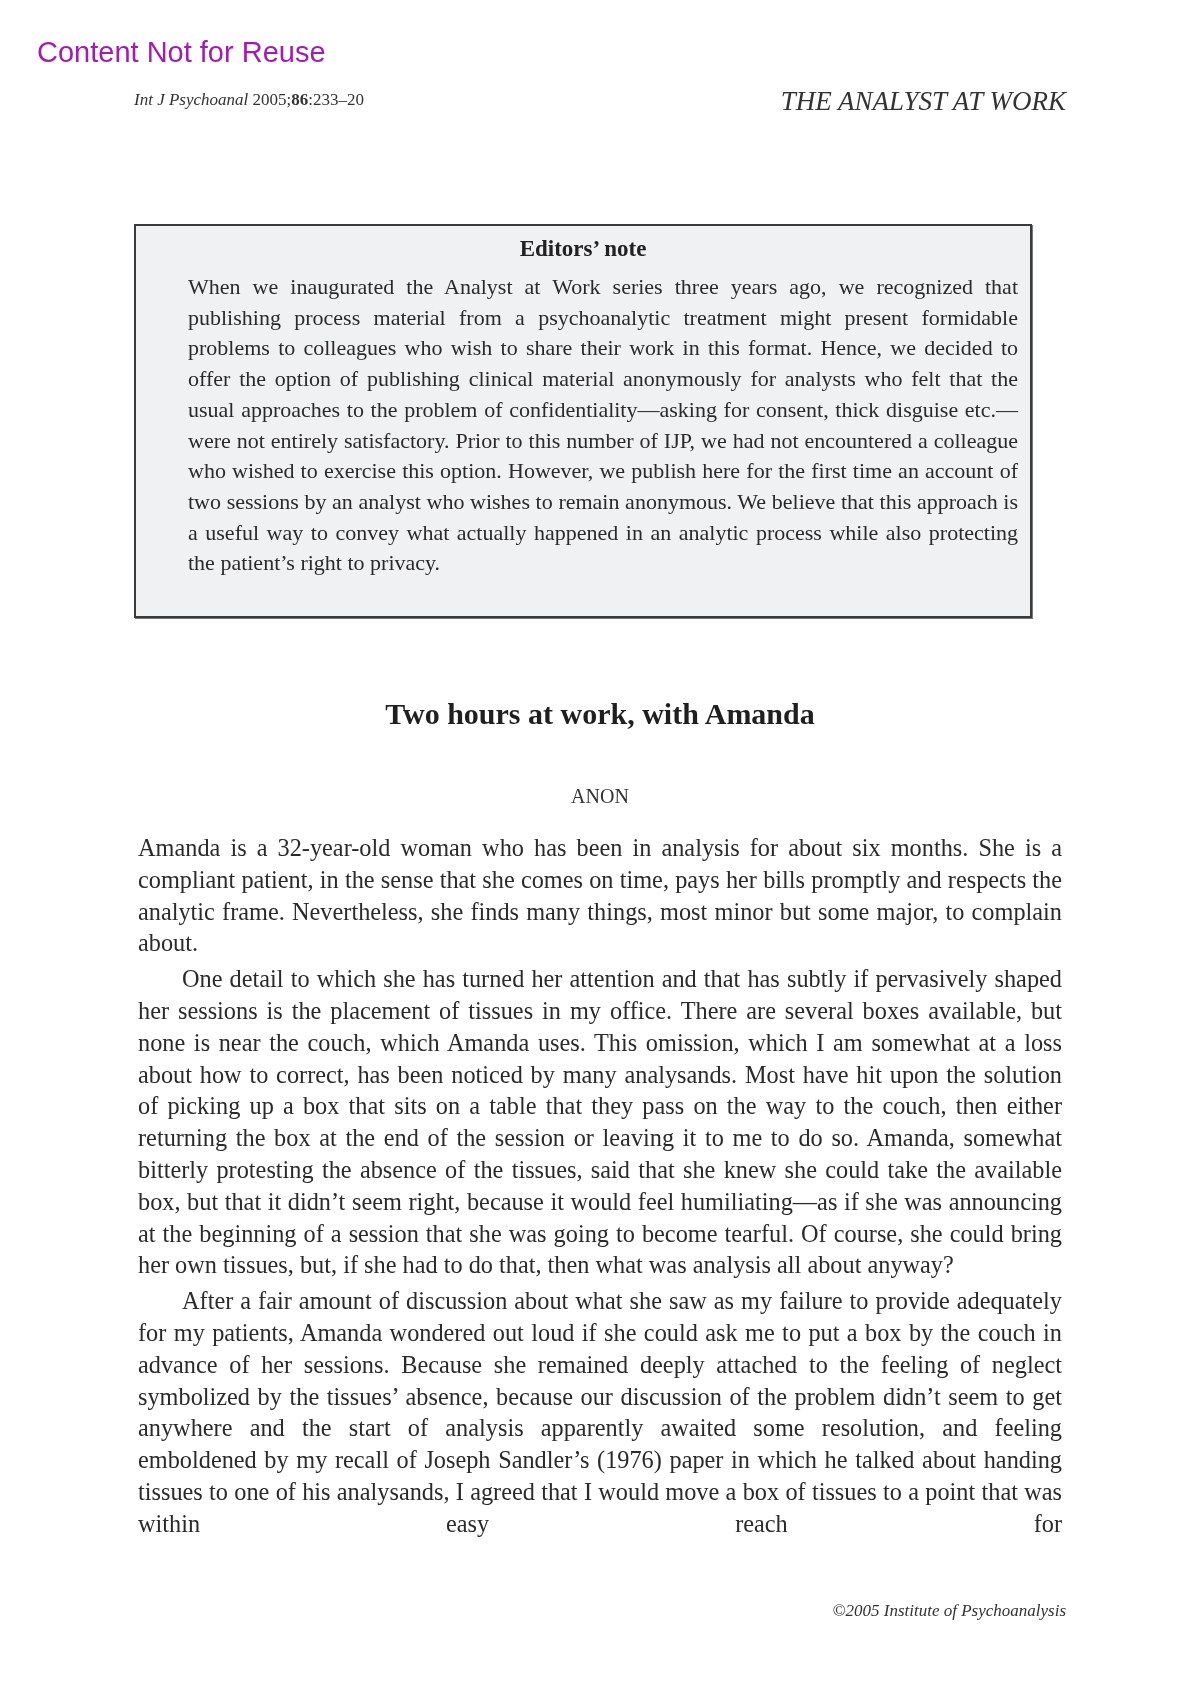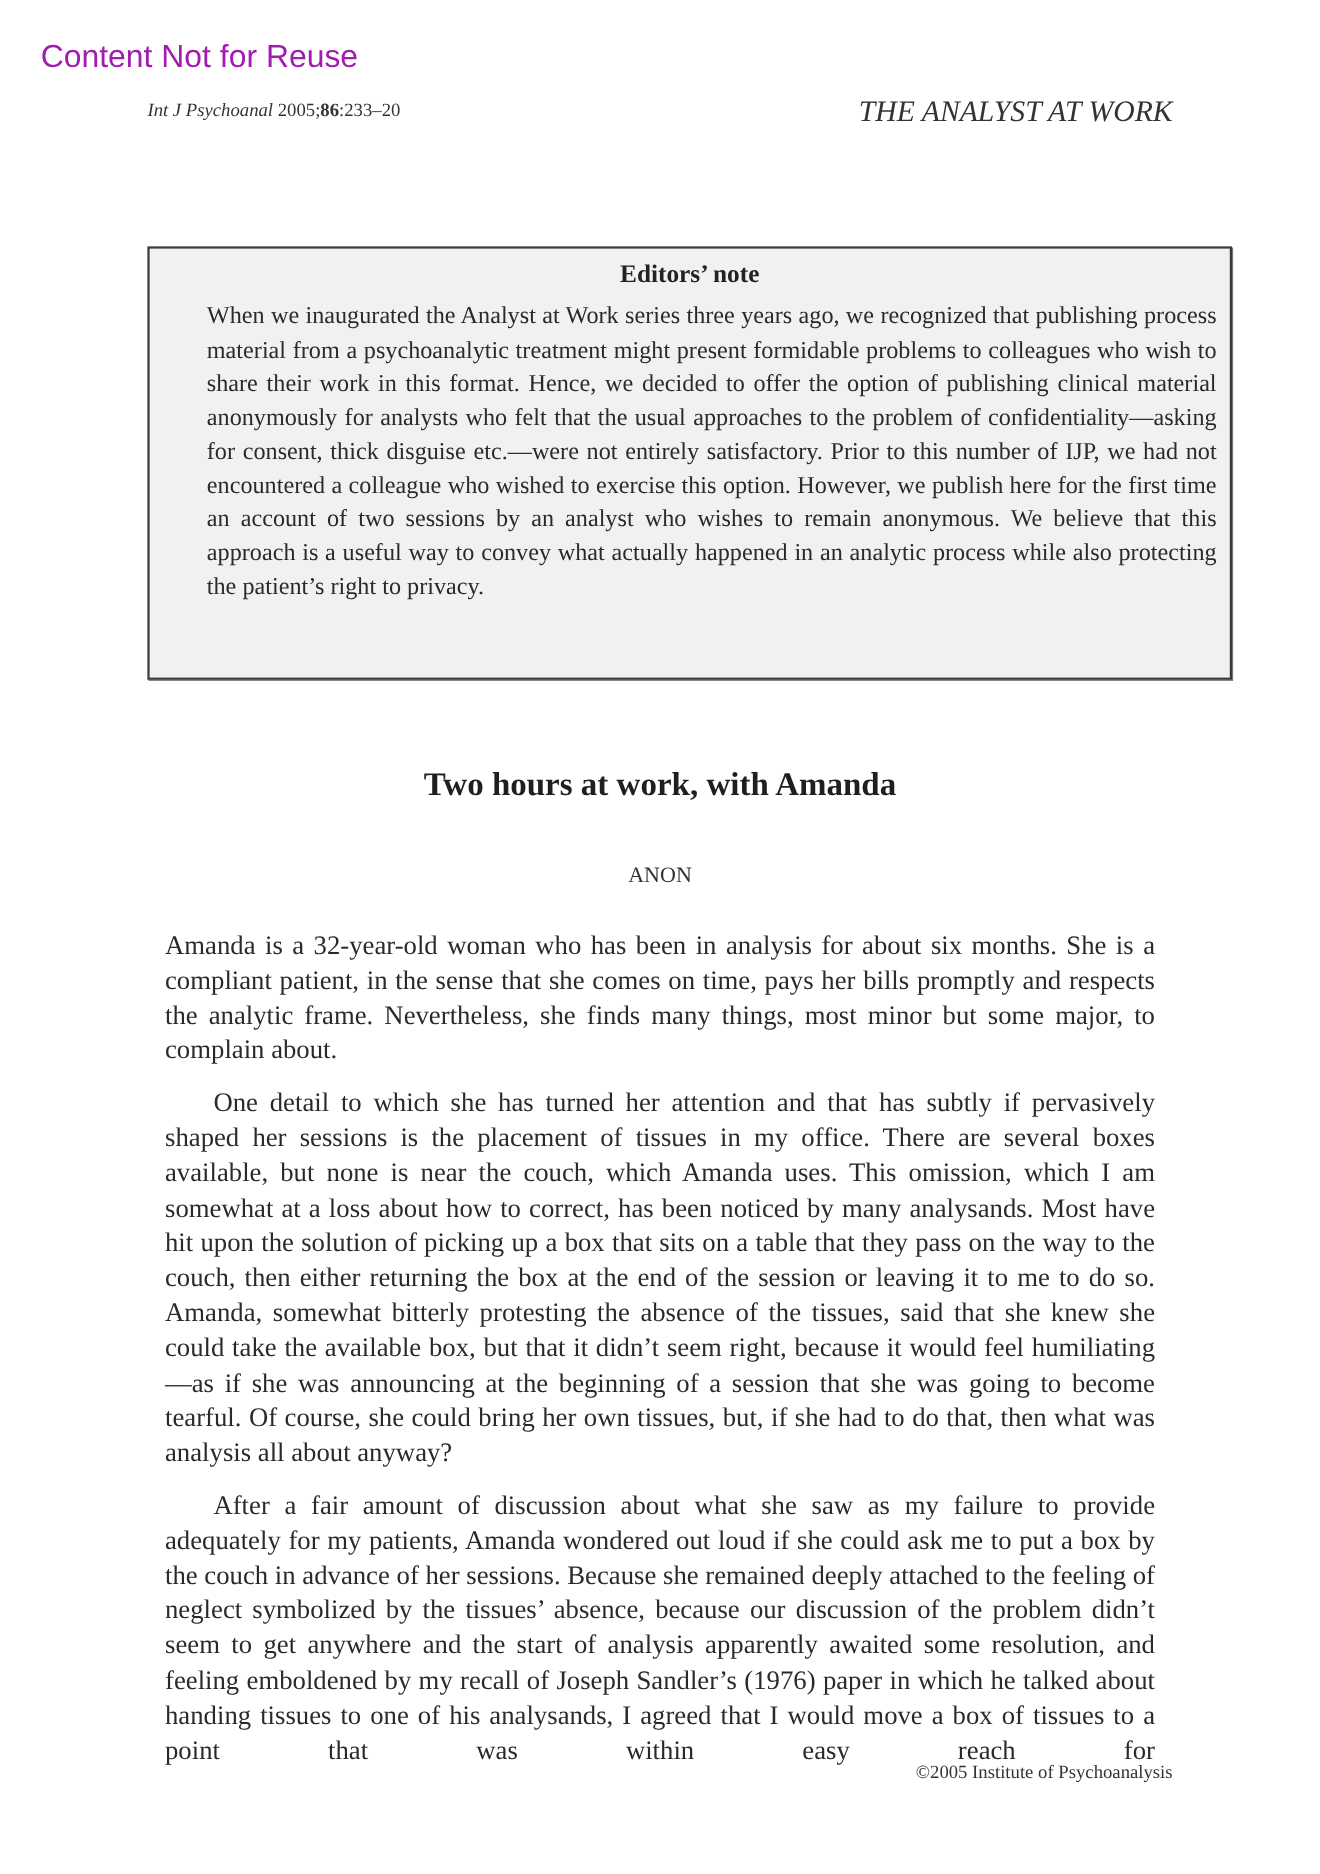--- a/index.html
+++ b/index.html
@@ -2,31 +2,31 @@
 <html><head>
 <meta charset="utf-8">
 <style>
   html, body { margin: 0; padding: 0; background: #ffffff; }
   body { width: 1200px; height: 1704px; position: relative; overflow: hidden; font-family: "Liberation Serif", serif; color: #222; }
   .watermark { position: absolute; left: 37px; top: 36px; font-family: "Liberation Sans", sans-serif; font-size: 29px; color: #a21caf; letter-spacing: 0px; }
   .citation { position: absolute; left: 134px; top: 90px; font-size: 17px; color: #333; }
   .citation .journal { font-style: italic; }
   .citation .vol { font-weight: bold; }
   .running-head { position: absolute; right: 134px; top: 86px; font-size: 27px; font-style: italic; color: #333; letter-spacing: 0px; }
-  .editors-box { position: absolute; left: 134px; top: 224px; width: 986px; height: 394px; border: 2px solid #3a3a3a; background: #f0f1f3; box-sizing: border-box; padding: 0 12px; box-shadow: 1px 1px 0 #777; }
+  .editors-box { position: absolute; left: 134px; top: 224px; width: 898px; height: 394px; border: 2px solid #3a3a3a; background: #f0f1f3; box-sizing: border-box; padding: 0 12px; box-shadow: 1px 1px 0 #777; }
   .editors-title { text-align: center; font-weight: bold; font-size: 23px; margin-top: 8px; line-height: 30px; color: #222; }
   .editors-body { font-size: 22px; line-height: 30.7px; text-align: justify; text-align-last: left; margin-top: 8px; color: #2a2a2a; margin-left: 40px; }
   .editors-sign { text-align: right; font-size: 18.5px; margin-top: 2px; line-height: 26px; color: #333; letter-spacing: 0.2px; }
   .article-title { position: absolute; left: 134px; width: 932px; top: 697px; text-align: center; font-weight: bold; font-size: 30px; color: #1f1f1f; }
   .article-author { position: absolute; left: 134px; width: 932px; top: 785px; text-align: center; font-size: 20px; color: #333; }
   .article-body { position: absolute; left: 134px; width: 932px; top: 828px; font-size: 24.3px; line-height: 31.8px; text-align: justify; color: #2a2a2a; }
-  .article-body p { margin: 16px; }
+  .article-body p { margin: 4px; }
   .article-body p.indent { text-indent: 44px; }
   .article-body p.cut { text-align-last: justify; }
-  .copyright { position: absolute; right: 134px; top: 1601px; font-size: 17px; color: #333; }
+  .copyright { position: absolute; right: 134px; top: 1601px; font-size: 17px; color: #333; font-style: italic; }
 </style>
 </head>
 <body>
 
 <div class="watermark">Content Not for Reuse</div>
 
 <div class="citation">
   <span class="journal">Int J Psychoanal</span>
   <span>2005;</span><span class="vol">86</span><span>:233–20</span>
 </div>

